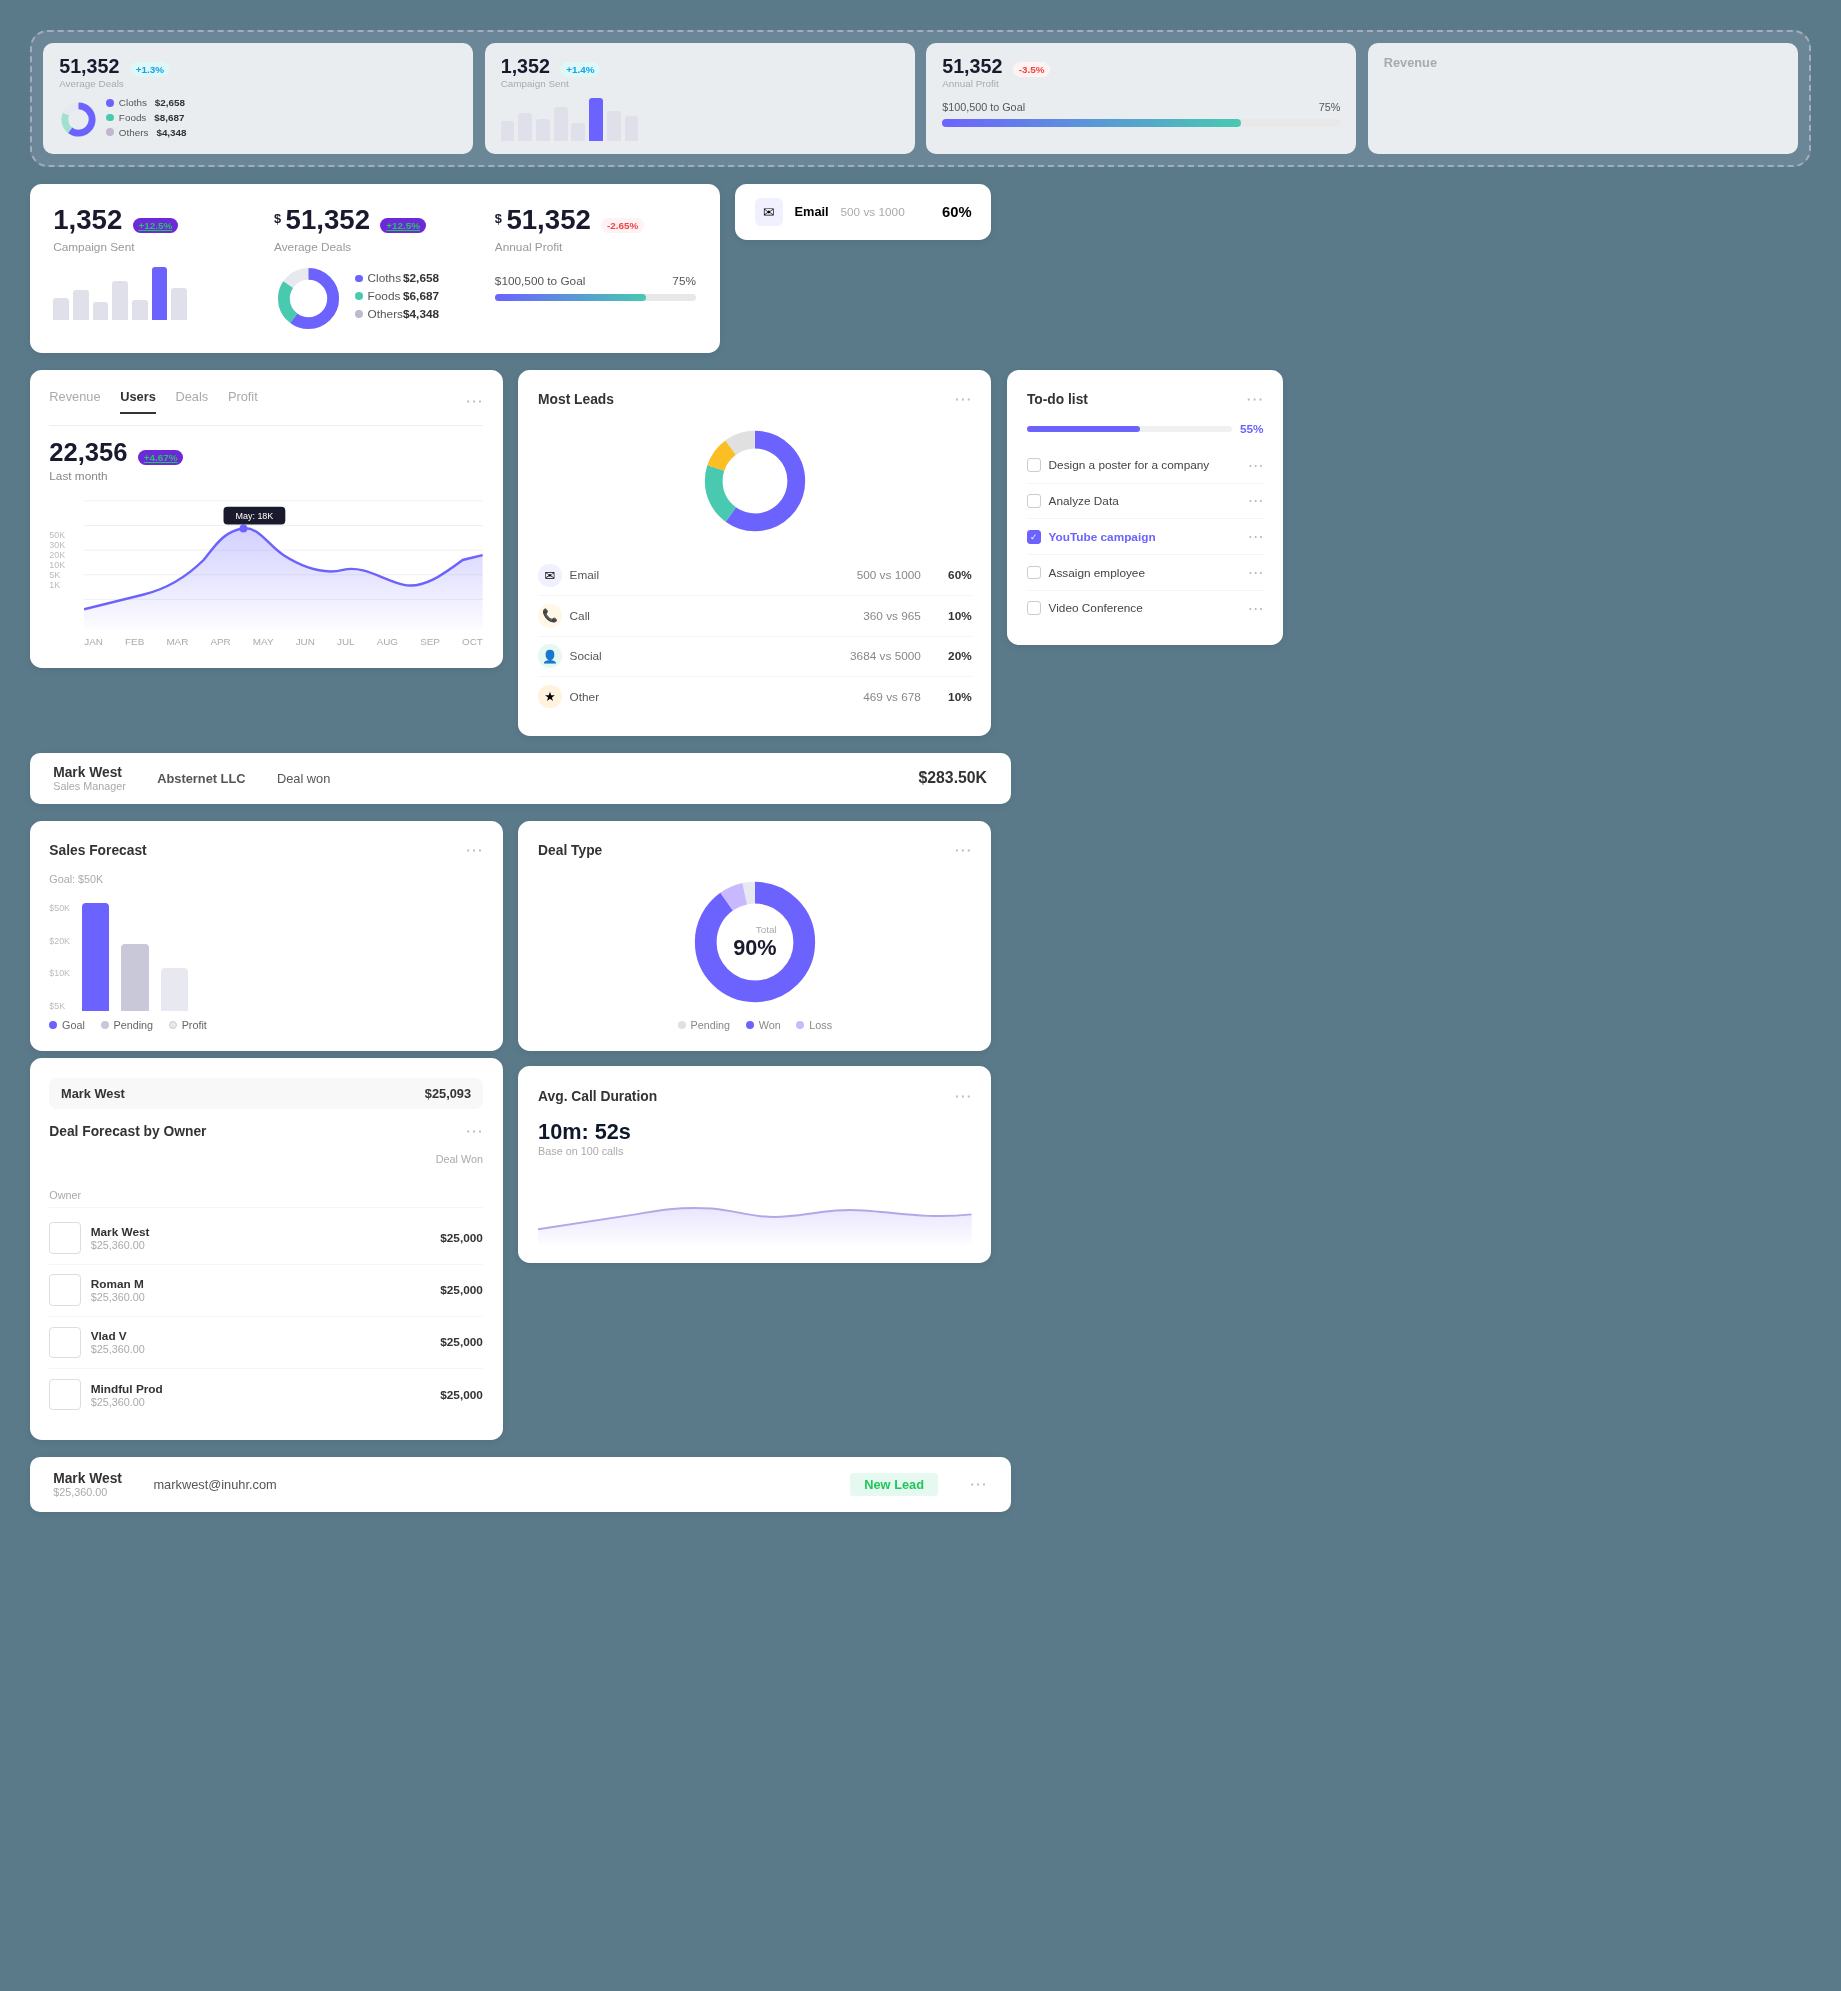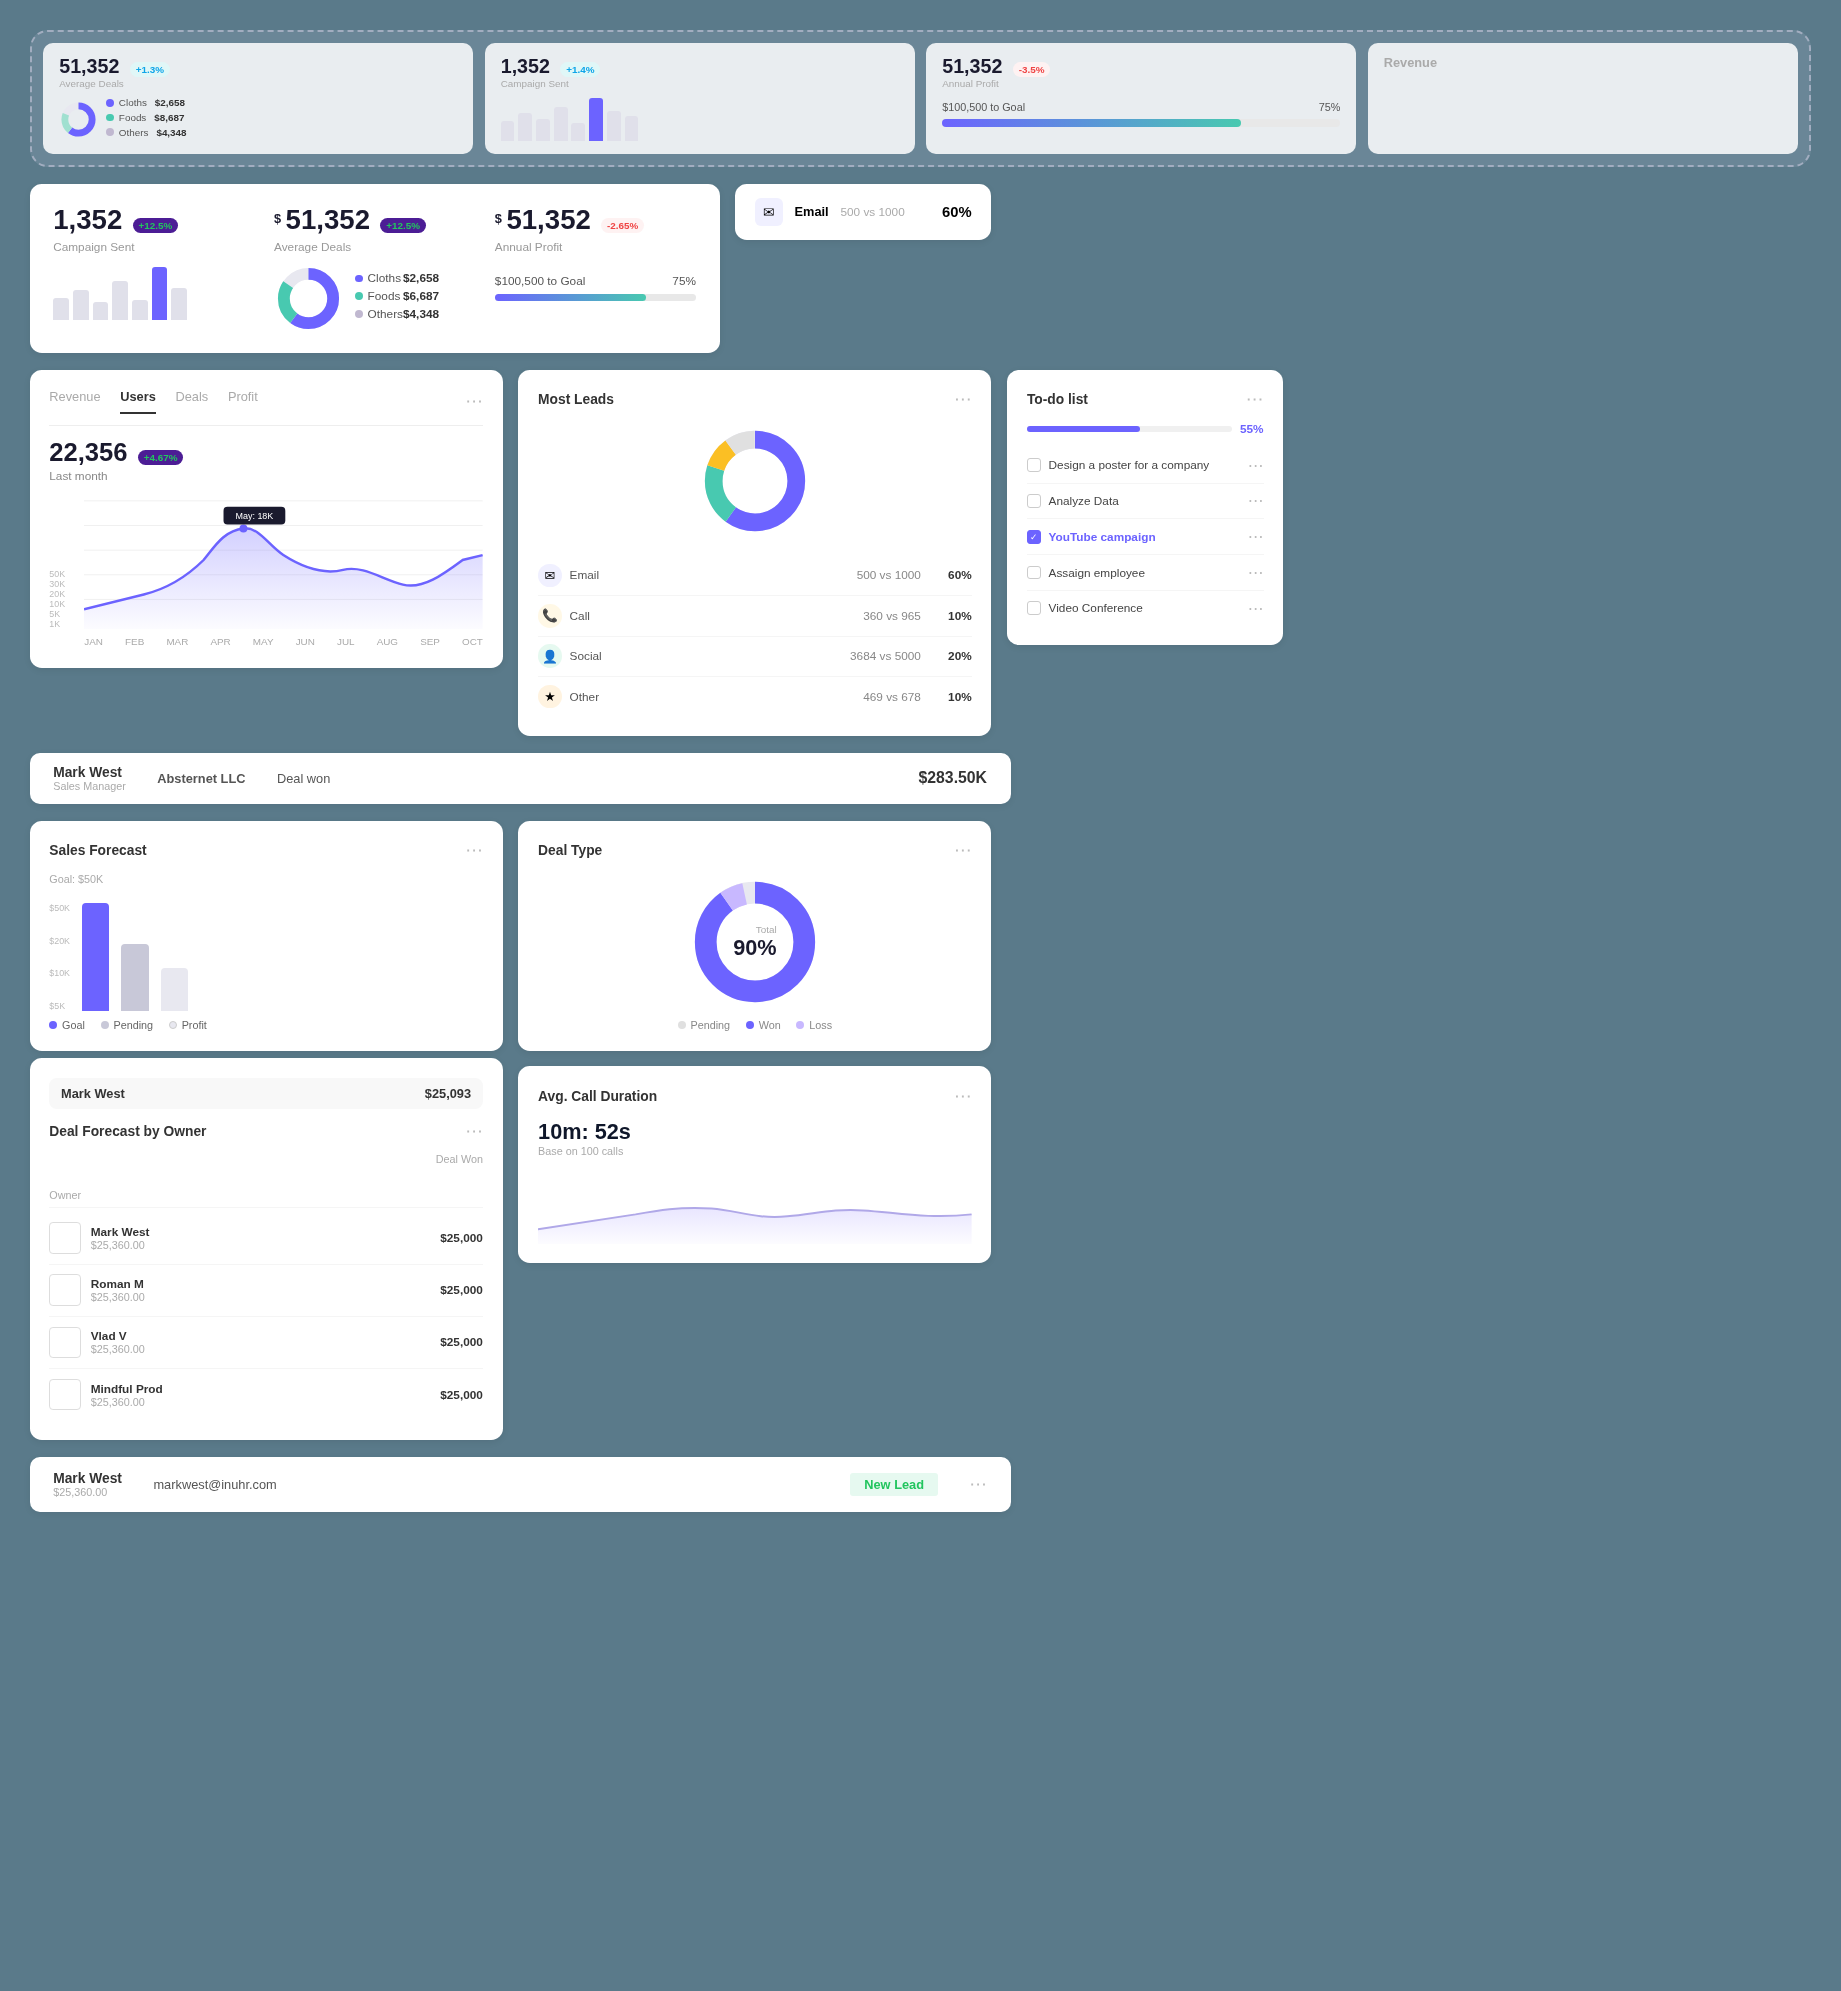--- a/index.html
+++ b/index.html
@@ -9,21 +9,21 @@
       min-height: 1992px;
       padding: 29.6px;
     }
     .card {
       background: #fff;
       border-radius: 11.8px;
       padding: 19.7px;
       box-shadow: 0 2px 7.9px rgba(0,0,0,0.08);
     }
     .badge { font-size: 9.9px; padding: 2px 5.9px; border-radius: 9.9px; margin-left: 5.9px; font-weight: 600; }
-    .badge-green { background: #4c1d95; color: #22c55e; }
+    .badge-green { background: #6d28d9; color: #22c55e; text-decoration: underline; }
     .badge-red { background: #fef2f2; color: #ef4444; }
     .badge-teal { background: #e0f7f7; color: #0ea5e9; }
 
     
     .bar-chart { display: flex; align-items: flex-end; gap: 3.9px; height: 49px; }
     .bar { border-radius: 3px 3px 0 0; }
 
     
     .stat-big { font-size: 25.6px; font-weight: 700; color: #1a1a2e; }
     .stat-label { font-size: 11.8px; color: #888; margin-top: 2px; }
@@ -309,21 +309,21 @@
       </div>
       <div style="border-bottom: 1px solid #eee; margin-bottom:11.8px;"></div>
       <div>
         <span class="stat-big">22,356</span>
         <span class="badge badge-green">+4.67%</span>
       </div>
       <div class="stat-label">Last month</div>
 
       <div class="chart-area" style="position:relative; height:158px; margin-top:7.9px;">
         
-        <div style="position:absolute; left:0; top:0; bottom:19.7px; width:31.5px; display:flex; flex-direction:column; justify-content:flex-end;">
+        <div style="position:absolute; left:0; top:0; bottom:19.7px; width:31.5px; display:flex; flex-direction:column; justify-content:center;">
           <span style="font-size:8.9px; color:#bbb;">50K</span>
           <span style="font-size:8.9px; color:#bbb;">30K</span>
           <span style="font-size:8.9px; color:#bbb;">20K</span>
           <span style="font-size:8.9px; color:#bbb;">10K</span>
           <span style="font-size:8.9px; color:#bbb;">5K</span>
           <span style="font-size:8.9px; color:#bbb;">1K</span>
         </div>
         
         <svg width="100%" height="138" viewBox="0 0 400 140" preserveAspectRatio="none" style="margin-left:35px; width:calc(100% - 35px);">
           <defs>

